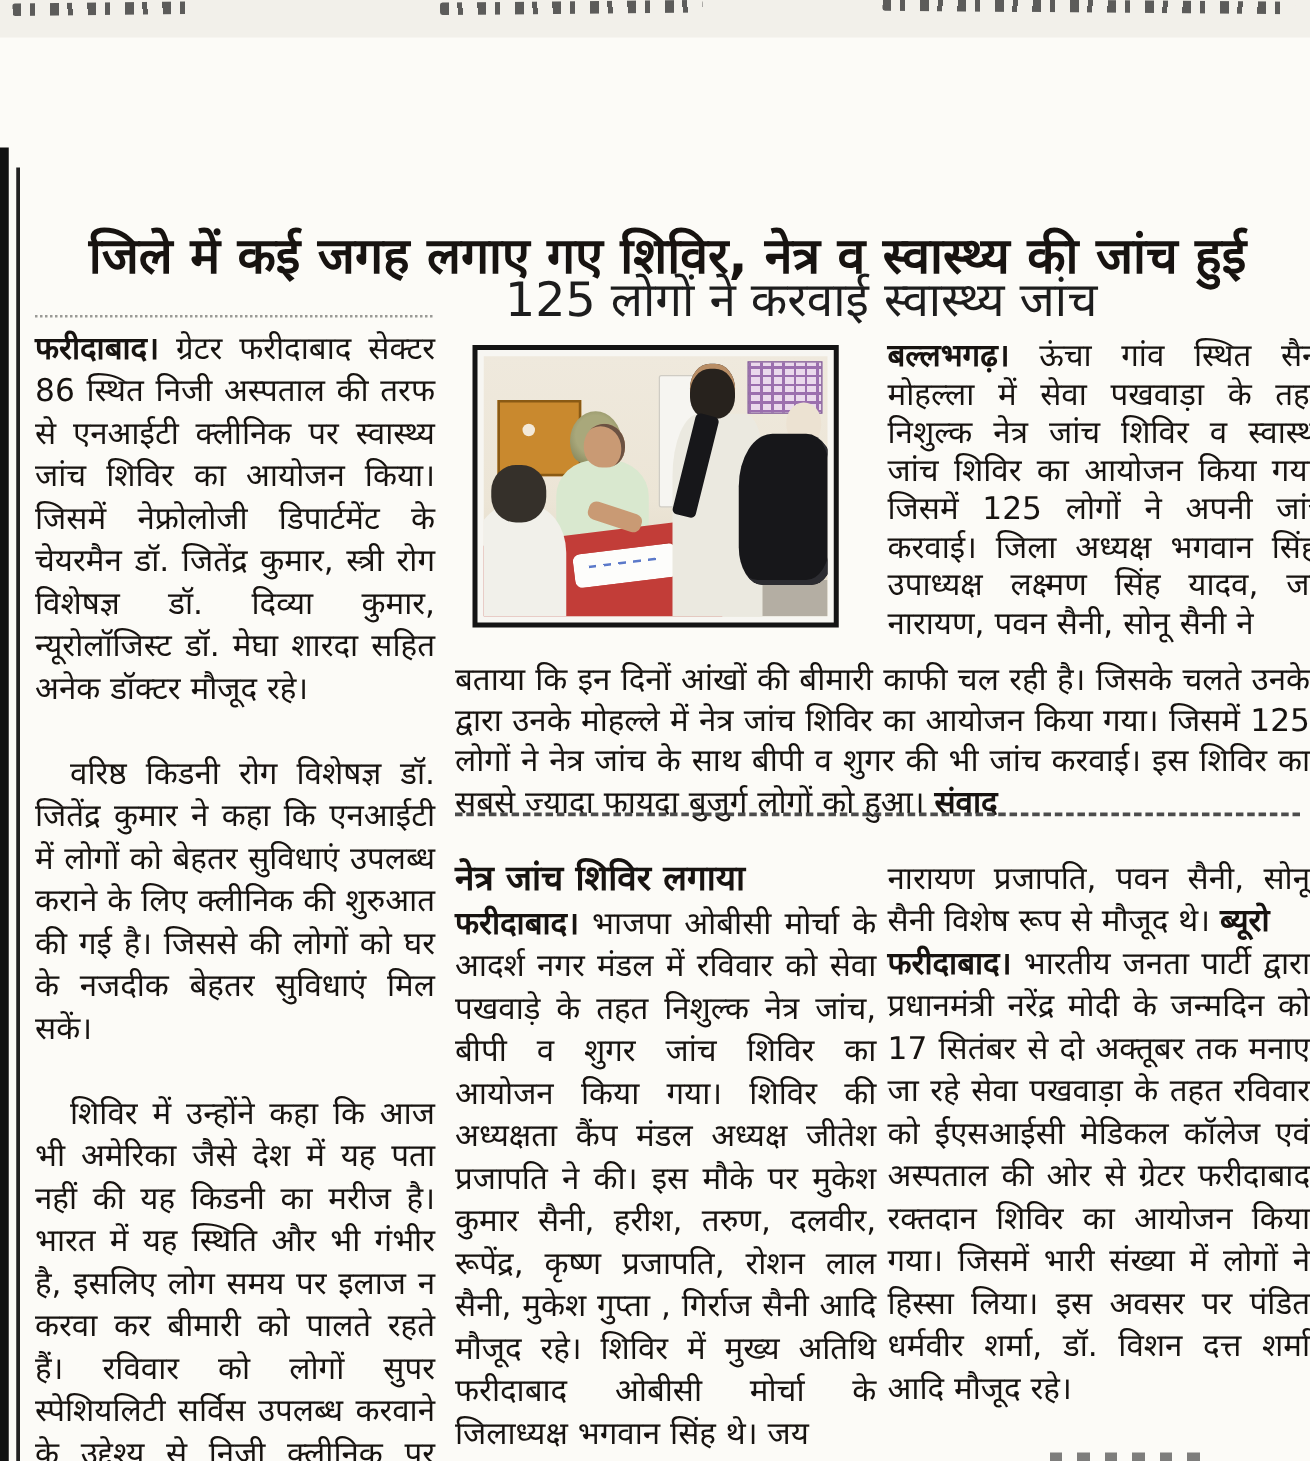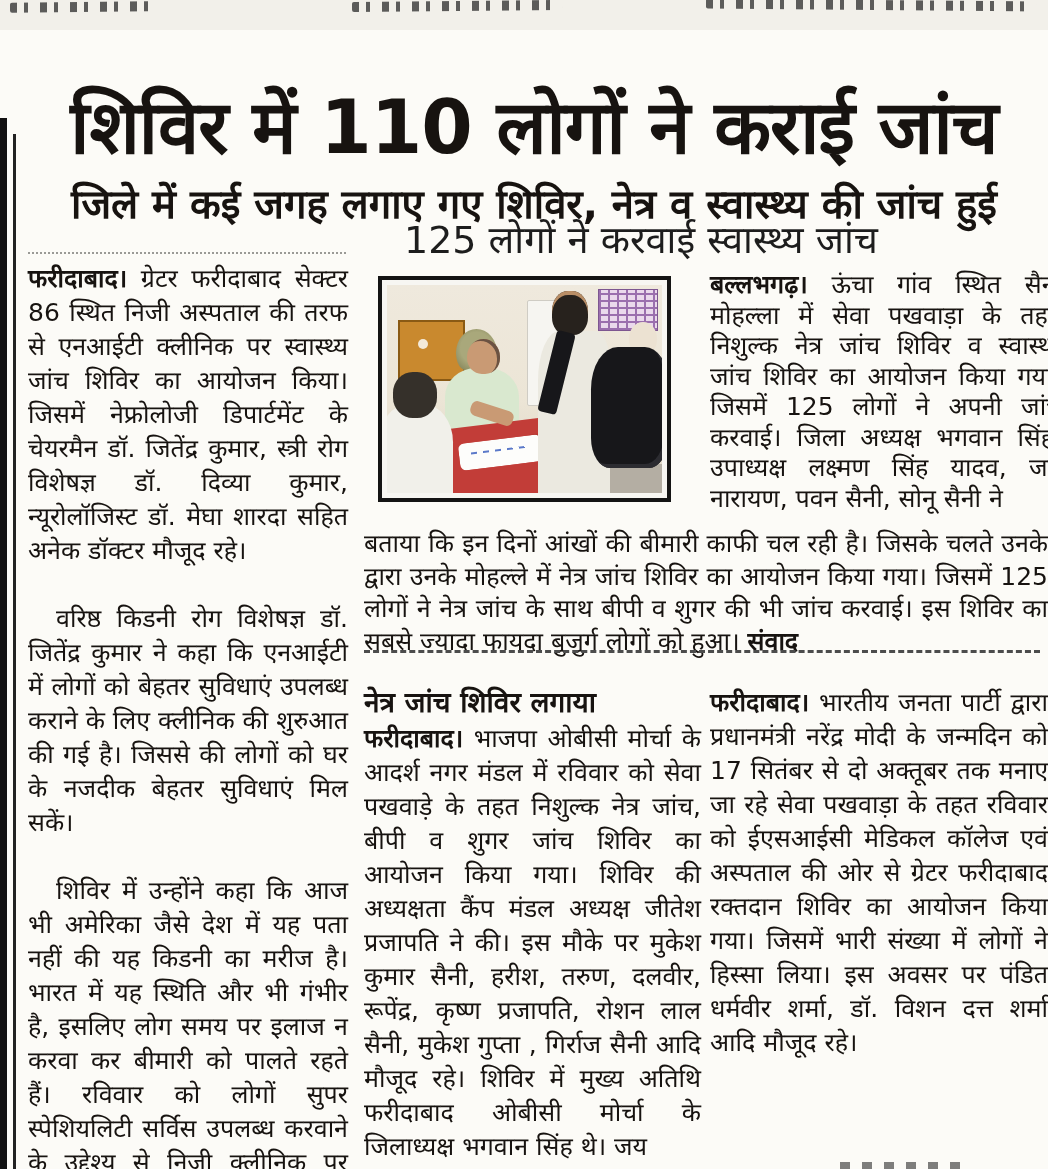--- a/index.html
+++ b/index.html
@@ -115,21 +115,20 @@
 
   <div class="top-strip">
     <div class="frag f1"></div>
     <div class="frag f2"></div>
     <div class="frag f3"></div>
   </div>
 
   <div class="edge-rule-outer"></div>
   <div class="edge-rule-inner"></div>
 
-  <h1 class="headline">शिविर में 110 लोगों ने कराई जांच</h1>
   <h2 class="subheadline">जिले में कई जगह लगाए गए शिविर, नेत्र व स्वास्थ्य की जांच हुई</h2>
 
   <div class="byline-rule"></div>
 
   <div class="col-left body-text">
     <p><b>फरीदाबाद।</b> <span>ग्रेटर फरीदाबाद सेक्टर 86 स्थित निजी अस्पताल की तरफ से एनआईटी क्लीनिक पर स्वास्थ्य जांच शिविर का आयोजन किया। जिसमें नेफ्रोलोजी डिपार्टमेंट के चेयरमैन डॉ. जितेंद्र कुमार, स्त्री रोग विशेषज्ञ डॉ. दिव्या कुमार, न्यूरोलॉजिस्ट डॉ. मेघा शारदा सहित अनेक डॉक्टर मौजूद रहे।</span></p>
     <p class="indent">वरिष्ठ किडनी रोग विशेषज्ञ डॉ. जितेंद्र कुमार ने कहा कि एनआईटी में लोगों को बेहतर सुविधाएं उपलब्ध कराने के लिए क्लीनिक की शुरुआत की गई है। जिससे की लोगों को घर के नजदीक बेहतर सुविधाएं मिल सकें।</p>
     <p class="indent">शिविर में उन्होंने कहा कि आज भी अमेरिका जैसे देश में यह पता नहीं की यह किडनी का मरीज है। भारत में यह स्थिति और भी गंभीर है, इसलिए लोग समय पर इलाज न करवा कर बीमारी को पालते रहते हैं। रविवार को लोगों सुपर स्पेशियलिटी सर्विस उपलब्ध करवाने के उद्देश्य से निजी क्लीनिक पर शिविर आयोजित किया गया। इस दौरान 110 लोगों ने बीपी, शुगर की जांच करवाई।</p>
   </div>
 
@@ -167,18 +166,19 @@
   </div>
 
   <div class="dashed-rule"></div>
 
   <div class="col-bot-mid body-text">
     <h3 class="col-head">नेत्र जांच शिविर लगाया</h3>
     <p><b>फरीदाबाद।</b> <span>भाजपा ओबीसी मोर्चा के आदर्श नगर मंडल में  रविवार को सेवा पखवाड़े के तहत निशुल्क नेत्र जांच, बीपी व शुगर जांच शिविर का आयोजन किया गया। शिविर की अध्यक्षता कैंप मंडल अध्यक्ष जीतेश प्रजापति ने की। इस मौके पर मुकेश कुमार सैनी, हरीश, तरुण, दलवीर, रूपेंद्र, कृष्ण प्रजापति, रोशन लाल सैनी, मुकेश गुप्ता , गिर्राज सैनी आदि मौजूद रहे। शिविर में मुख्य अतिथि फरीदाबाद ओबीसी मोर्चा के जिलाध्यक्ष भगवान सिंह थे।  जय</span></p>
   </div>
 
   <div class="col-bot-right body-text">
+    <p><span>नारायण प्रजापति, पवन सैनी, सोनू सैनी विशेष रूप से मौजूद थे।</span> <b>ब्यूरो</b></p>
     <p><b>फरीदाबाद।</b> <span>भारतीय जनता पार्टी द्वारा प्रधानमंत्री नरेंद्र मोदी के जन्मदिन को 17 सितंबर से दो अक्तूबर तक मनाए जा रहे सेवा पखवाड़ा के तहत रविवार को ईएसआईसी मेडिकल कॉलेज एवं अस्पताल की ओर से ग्रेटर फरीदाबाद रक्तदान शिविर का आयोजन किया गया। जिसमें भारी संख्या में लोगों ने हिस्सा लिया। इस अवसर पर पंडित धर्मवीर शर्मा, डॉ. विशन दत्त शर्मा आदि मौजूद रहे।</span></p>
   </div>
 
   <div class="bottom-frag"></div>
 
 </div>
 
 </body></html>

